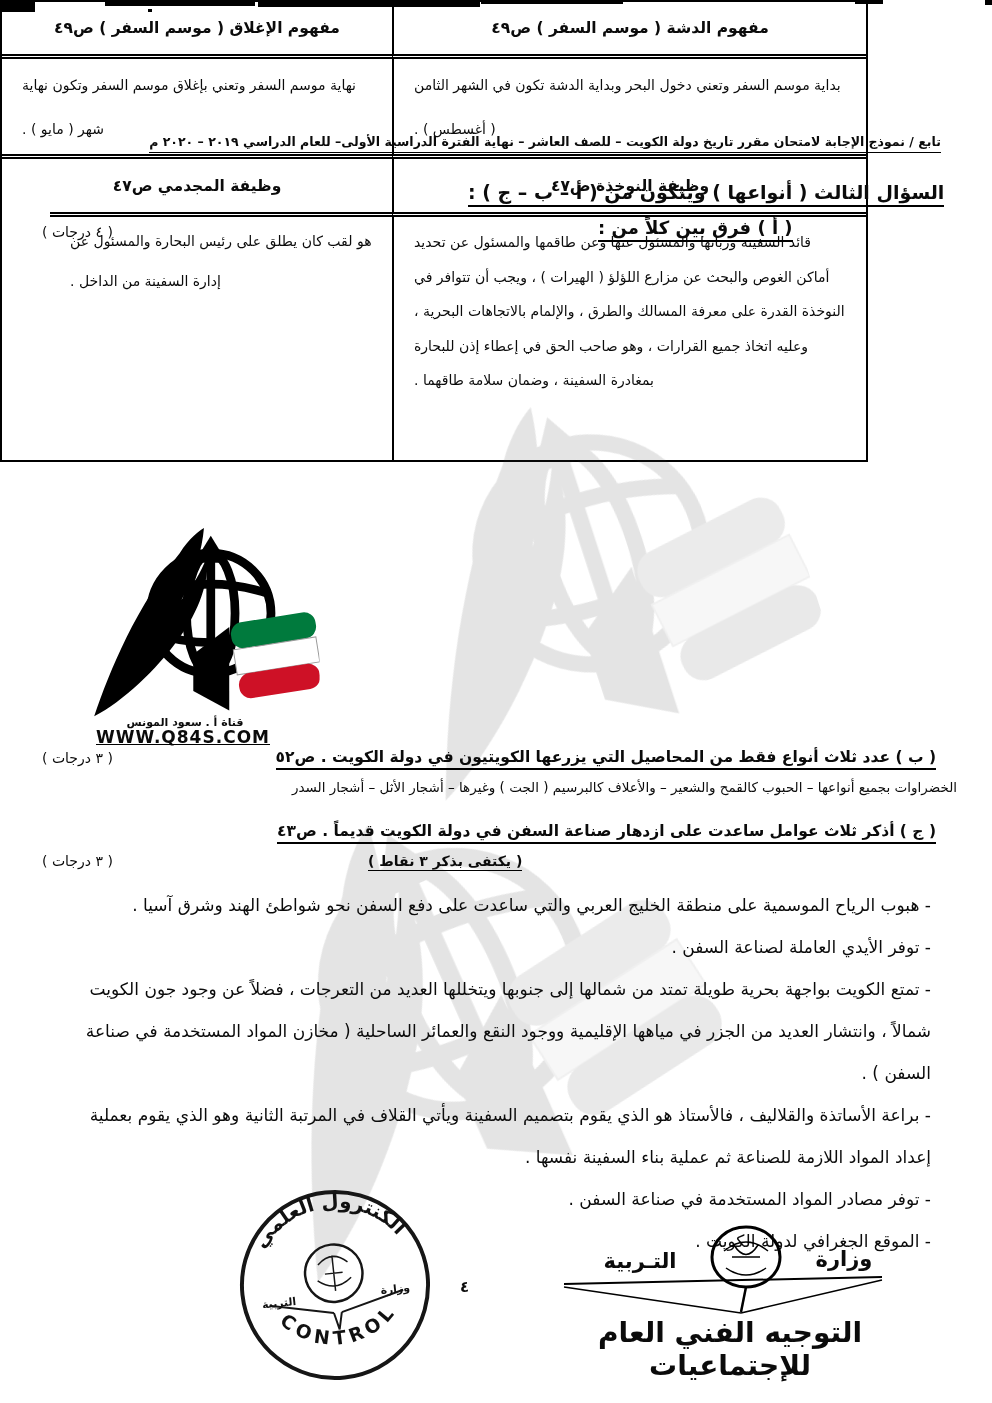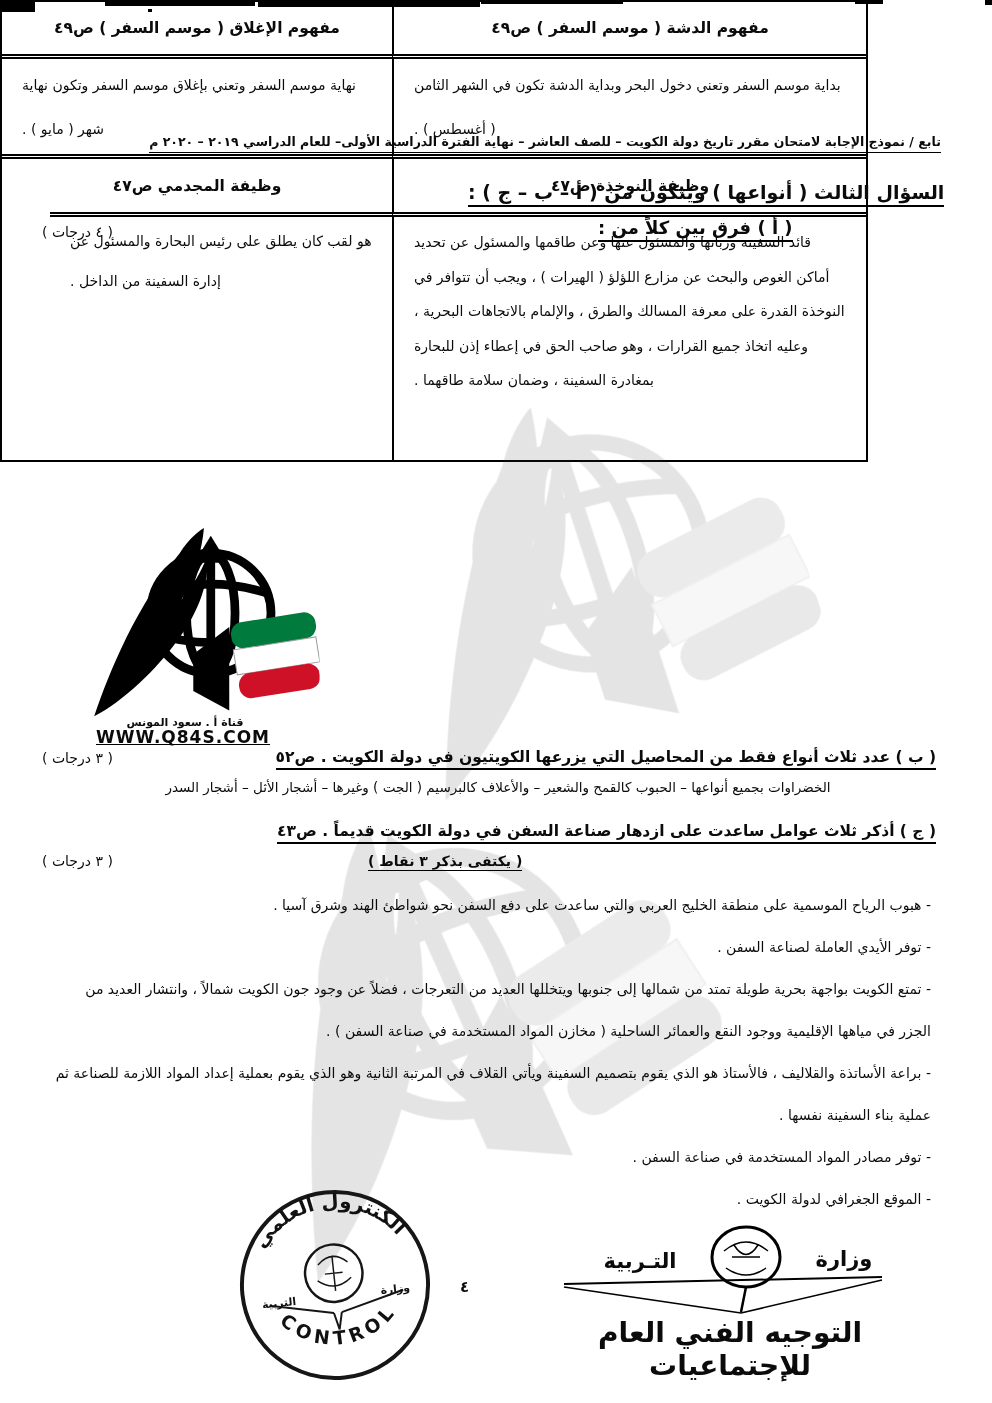--- a/index.html
+++ b/index.html
@@ -36,25 +36,25 @@
   .lh44{line-height:44px;}
   .lh34{line-height:34.5px;padding-top:8px !important;}
   .lh40{line-height:40px;margin-left:48px;}
   
   .logo{left:80px;top:524px;width:246px;height:204px;}
   .wm-cap{left:100px;top:716px;width:170px;text-align:center;font-size:11px;font-weight:bold;line-height:14px;}
   .wm-site{font-size:17px;letter-spacing:1px;border-bottom:1.5px solid #000;display:inline-block;}
   
   .b-head{right:56px;top:748px;font-size:15.5px;}
   .b-marks{left:42px;top:750px;}
-  .b-ans{left:26px;top:779px;width:944px;font-size:13.5px;text-align:center;}
+  .b-ans{left:13px;top:779px;width:944px;font-size:13.5px;text-align:right;}
   .c-head{right:56px;top:822px;font-size:15.5px;}
   .c-note{left:368px;top:853px;font-size:14px;font-weight:bold;border-bottom:1.5px solid #000;padding-bottom:1px;}
   .c-marks{left:42px;top:853px;}
-  .pts{left:55px;top:884px;width:876px;font-size:14px;text-align:right;line-height:42px;}
+  .pts{left:55px;top:884px;width:876px;font-size:17px;text-align:right;line-height:42px;}
   .pts p{margin:0;}
   
   .ghost{position:absolute;opacity:0.13;filter:grayscale(1) contrast(0.55) blur(0.7px);}
   .g1{left:370px;top:390px;width:430px;height:380px;transform:rotate(-18deg);}
   .g2{left:170px;top:800px;width:560px;height:430px;transform:rotate(-24deg);}
   
   .stamp{left:236px;top:1186px;width:198px;height:198px;transform:rotate(-6deg);}
   .pgnum{left:460px;top:1278px;font-size:15px;font-weight:bold;}
   .ministry{left:556px;top:1224px;width:334px;height:100px;}
   .directorate{left:572px;top:1316px;width:316px;text-align:center;font-size:28px;font-weight:bold;}

